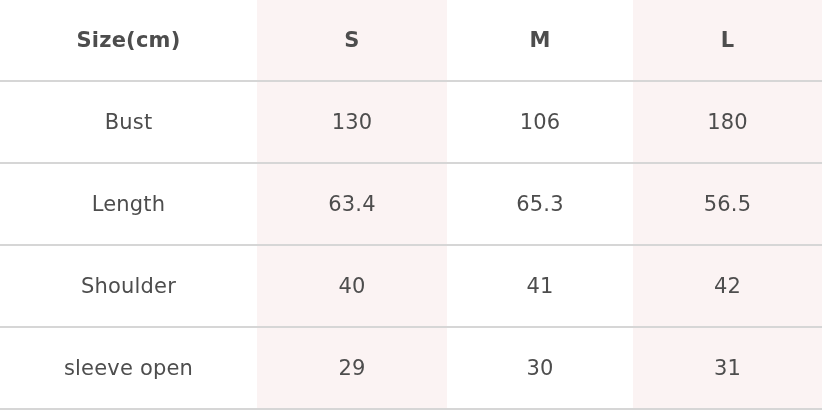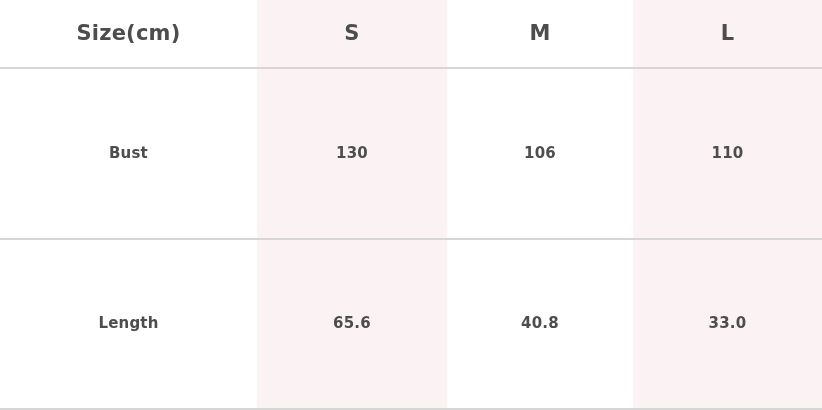--- a/index.html
+++ b/index.html
@@ -21,35 +21,35 @@
     table-layout: fixed;
     background: #ffffff;
   }
 
   #size-chart col.col-label { width: 257px; }
   #size-chart col.col-s     { width: 190px; }
   #size-chart col.col-m     { width: 186px; }
   #size-chart col.col-l     { width: 189px; }
 
   #size-chart tr {
-    height: 68px;
+    height: 81px;
     border-radius: 8px;
   }
 
   #size-chart th,
   #size-chart td {
     margin: 0;
     padding: 0;
     text-align: center;
     vertical-align: middle;
     border: 0;
     border-bottom: 2px solid #d6d6d6;
     color: #4d4d4d;
-    font-size: 15px;
-    font-weight: bold;
+    font-size: 21px;
+    font-weight: normal;
     letter-spacing: 0.2px;
     line-height: 1;
     white-space: nowrap;
   }
 
   
   #size-chart th.tinted,
   #size-chart td.tinted {
     background-color: #fbf3f3;
   }
@@ -88,22 +88,34 @@
       <th class="plain">M</th>
       <th class="tinted">L</th>
     </tr>
   </thead>
 
   <tbody>
     <tr>
       <th class="plain">Bust</th>
       <td class="tinted">130</td>
       <td class="plain">106</td>
-      <td class="tinted">110</td>
+      <td class="tinted">180</td>
     </tr>
     <tr>
       <th class="plain">Length</th>
-      <td class="tinted">65.6</td>
-      <td class="plain">40.8</td>
-      <td class="tinted">33.0</td>
+      <td class="tinted">63.4</td>
+      <td class="plain">65.3</td>
+      <td class="tinted">56.5</td>
+    </tr>
+    <tr>
+      <th class="plain">Shoulder</th>
+      <td class="tinted">40</td>
+      <td class="plain">41</td>
+      <td class="tinted">42</td>
+    </tr>
+    <tr>
+      <th class="plain">sleeve open</th>
+      <td class="tinted">29</td>
+      <td class="plain">30</td>
+      <td class="tinted">31</td>
     </tr>
   </tbody>
 </table>
 
 </body></html>

